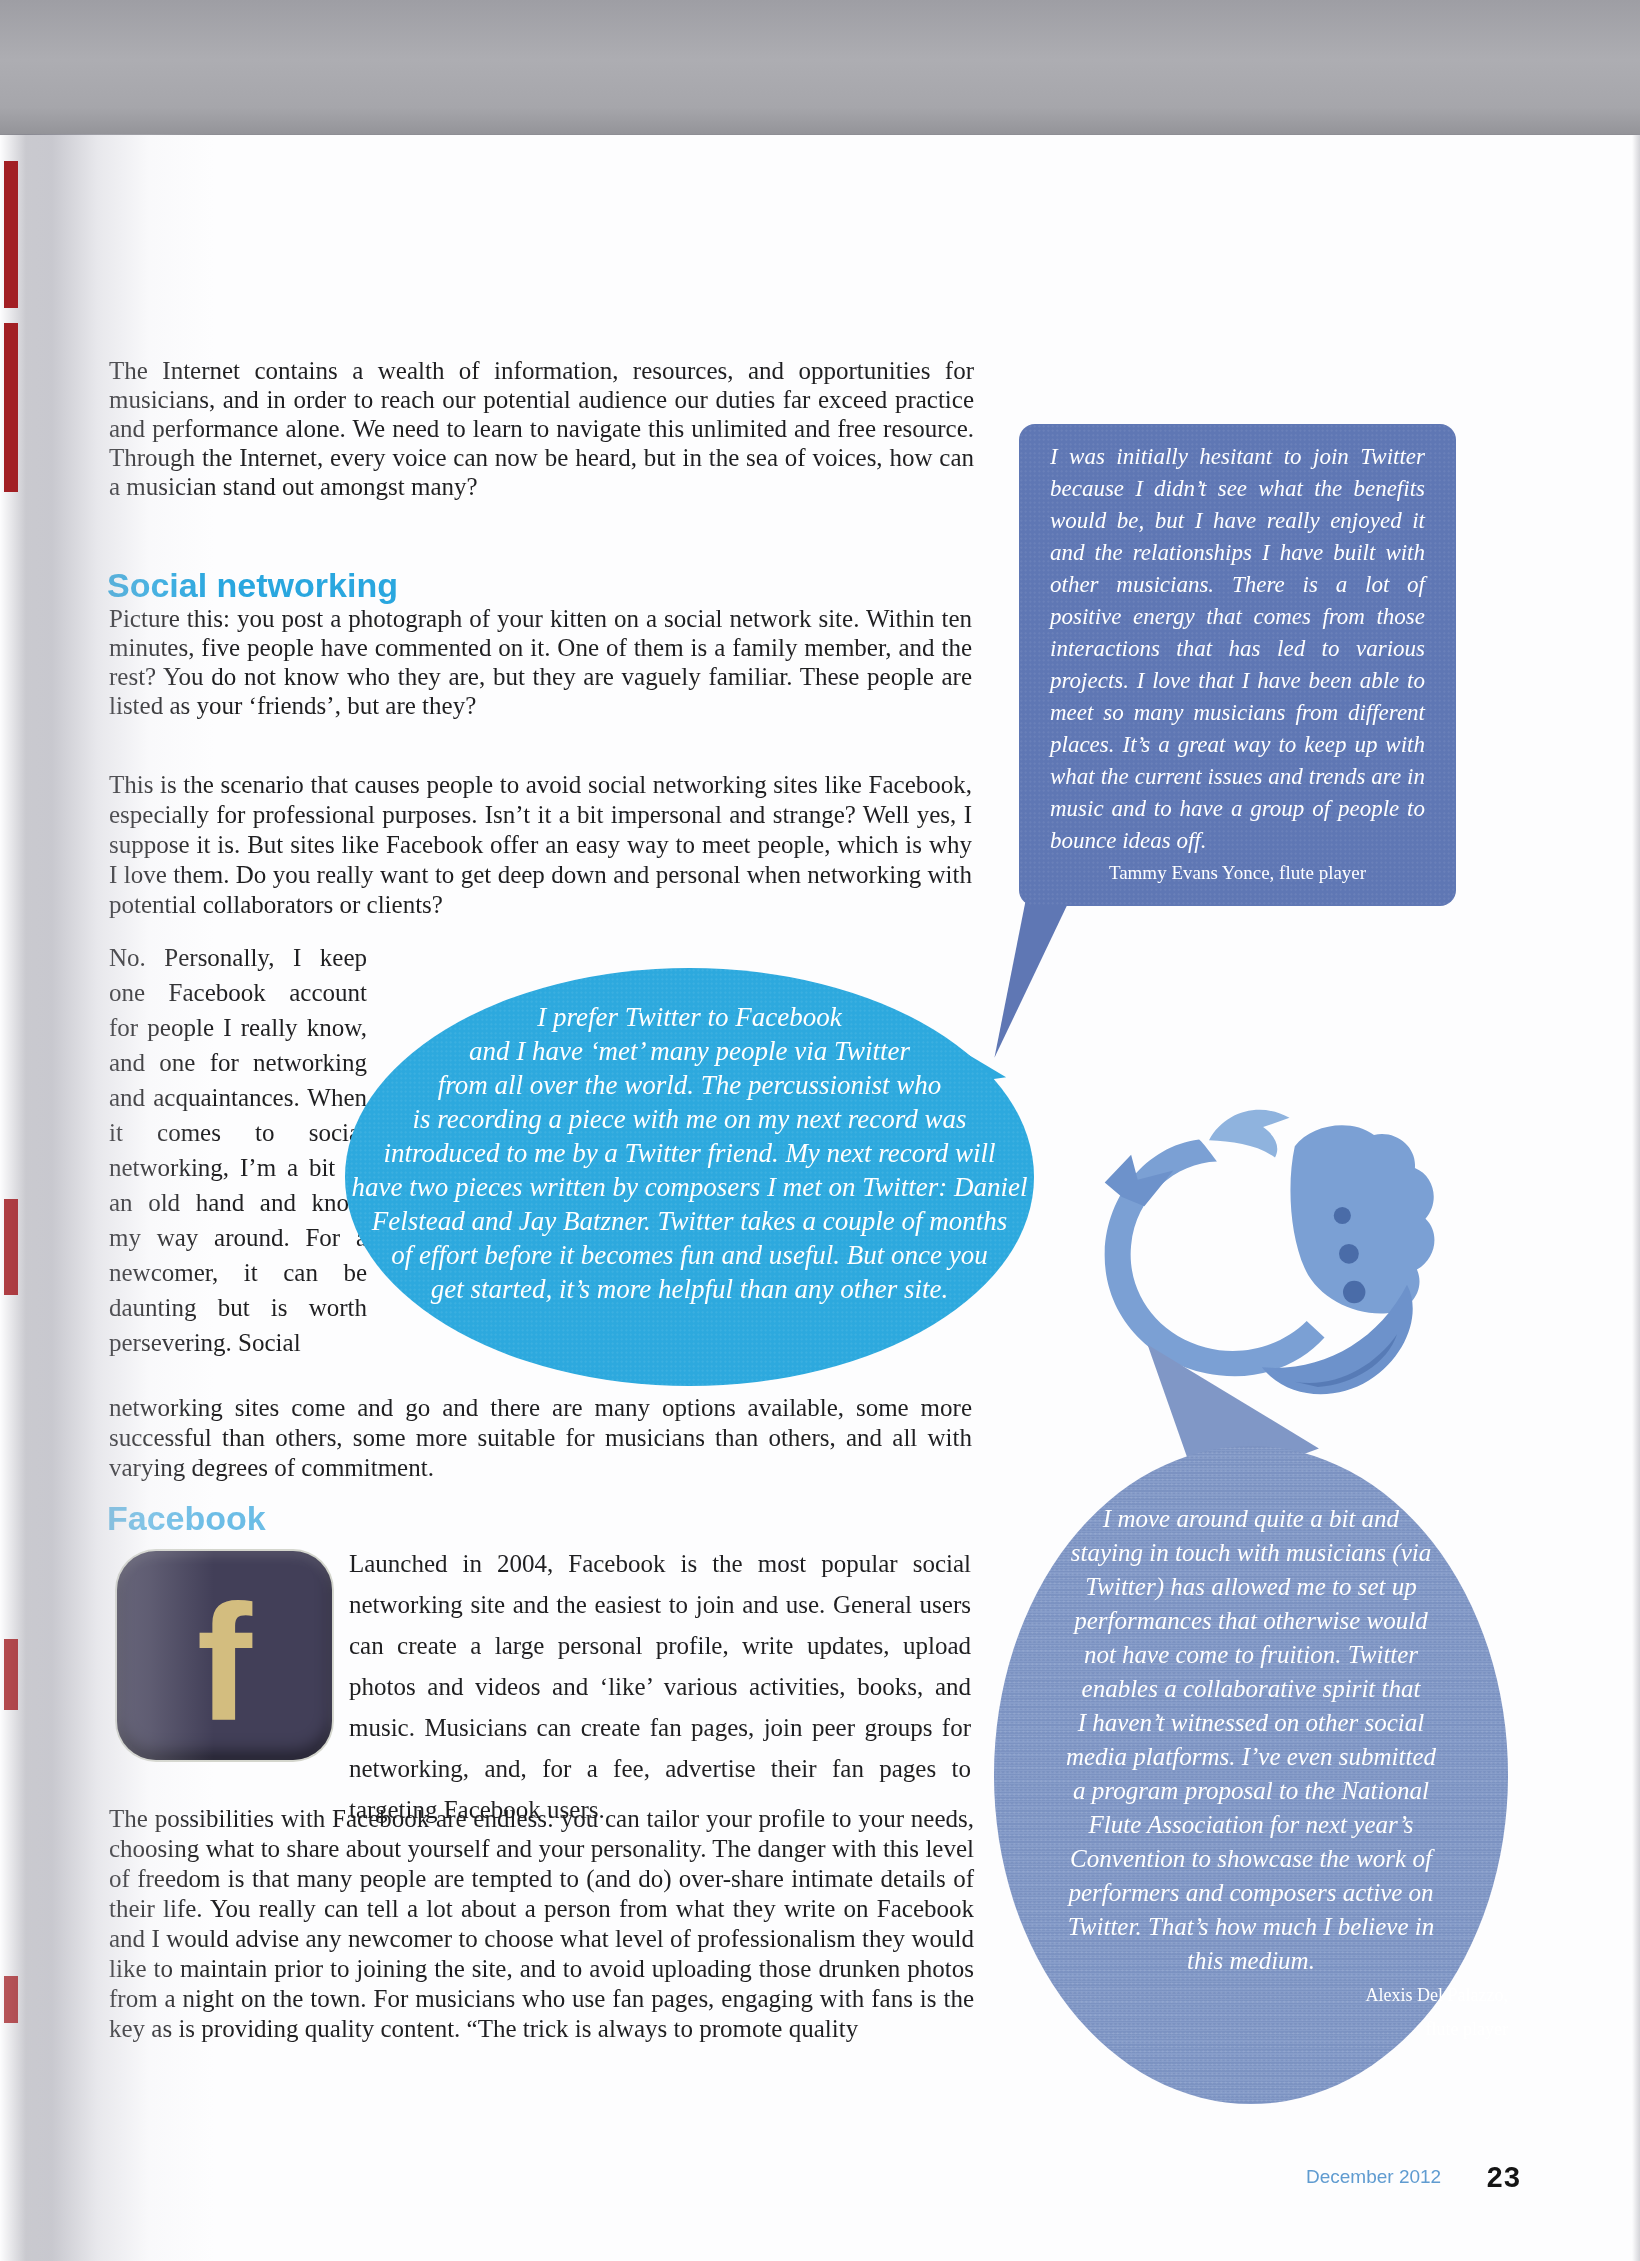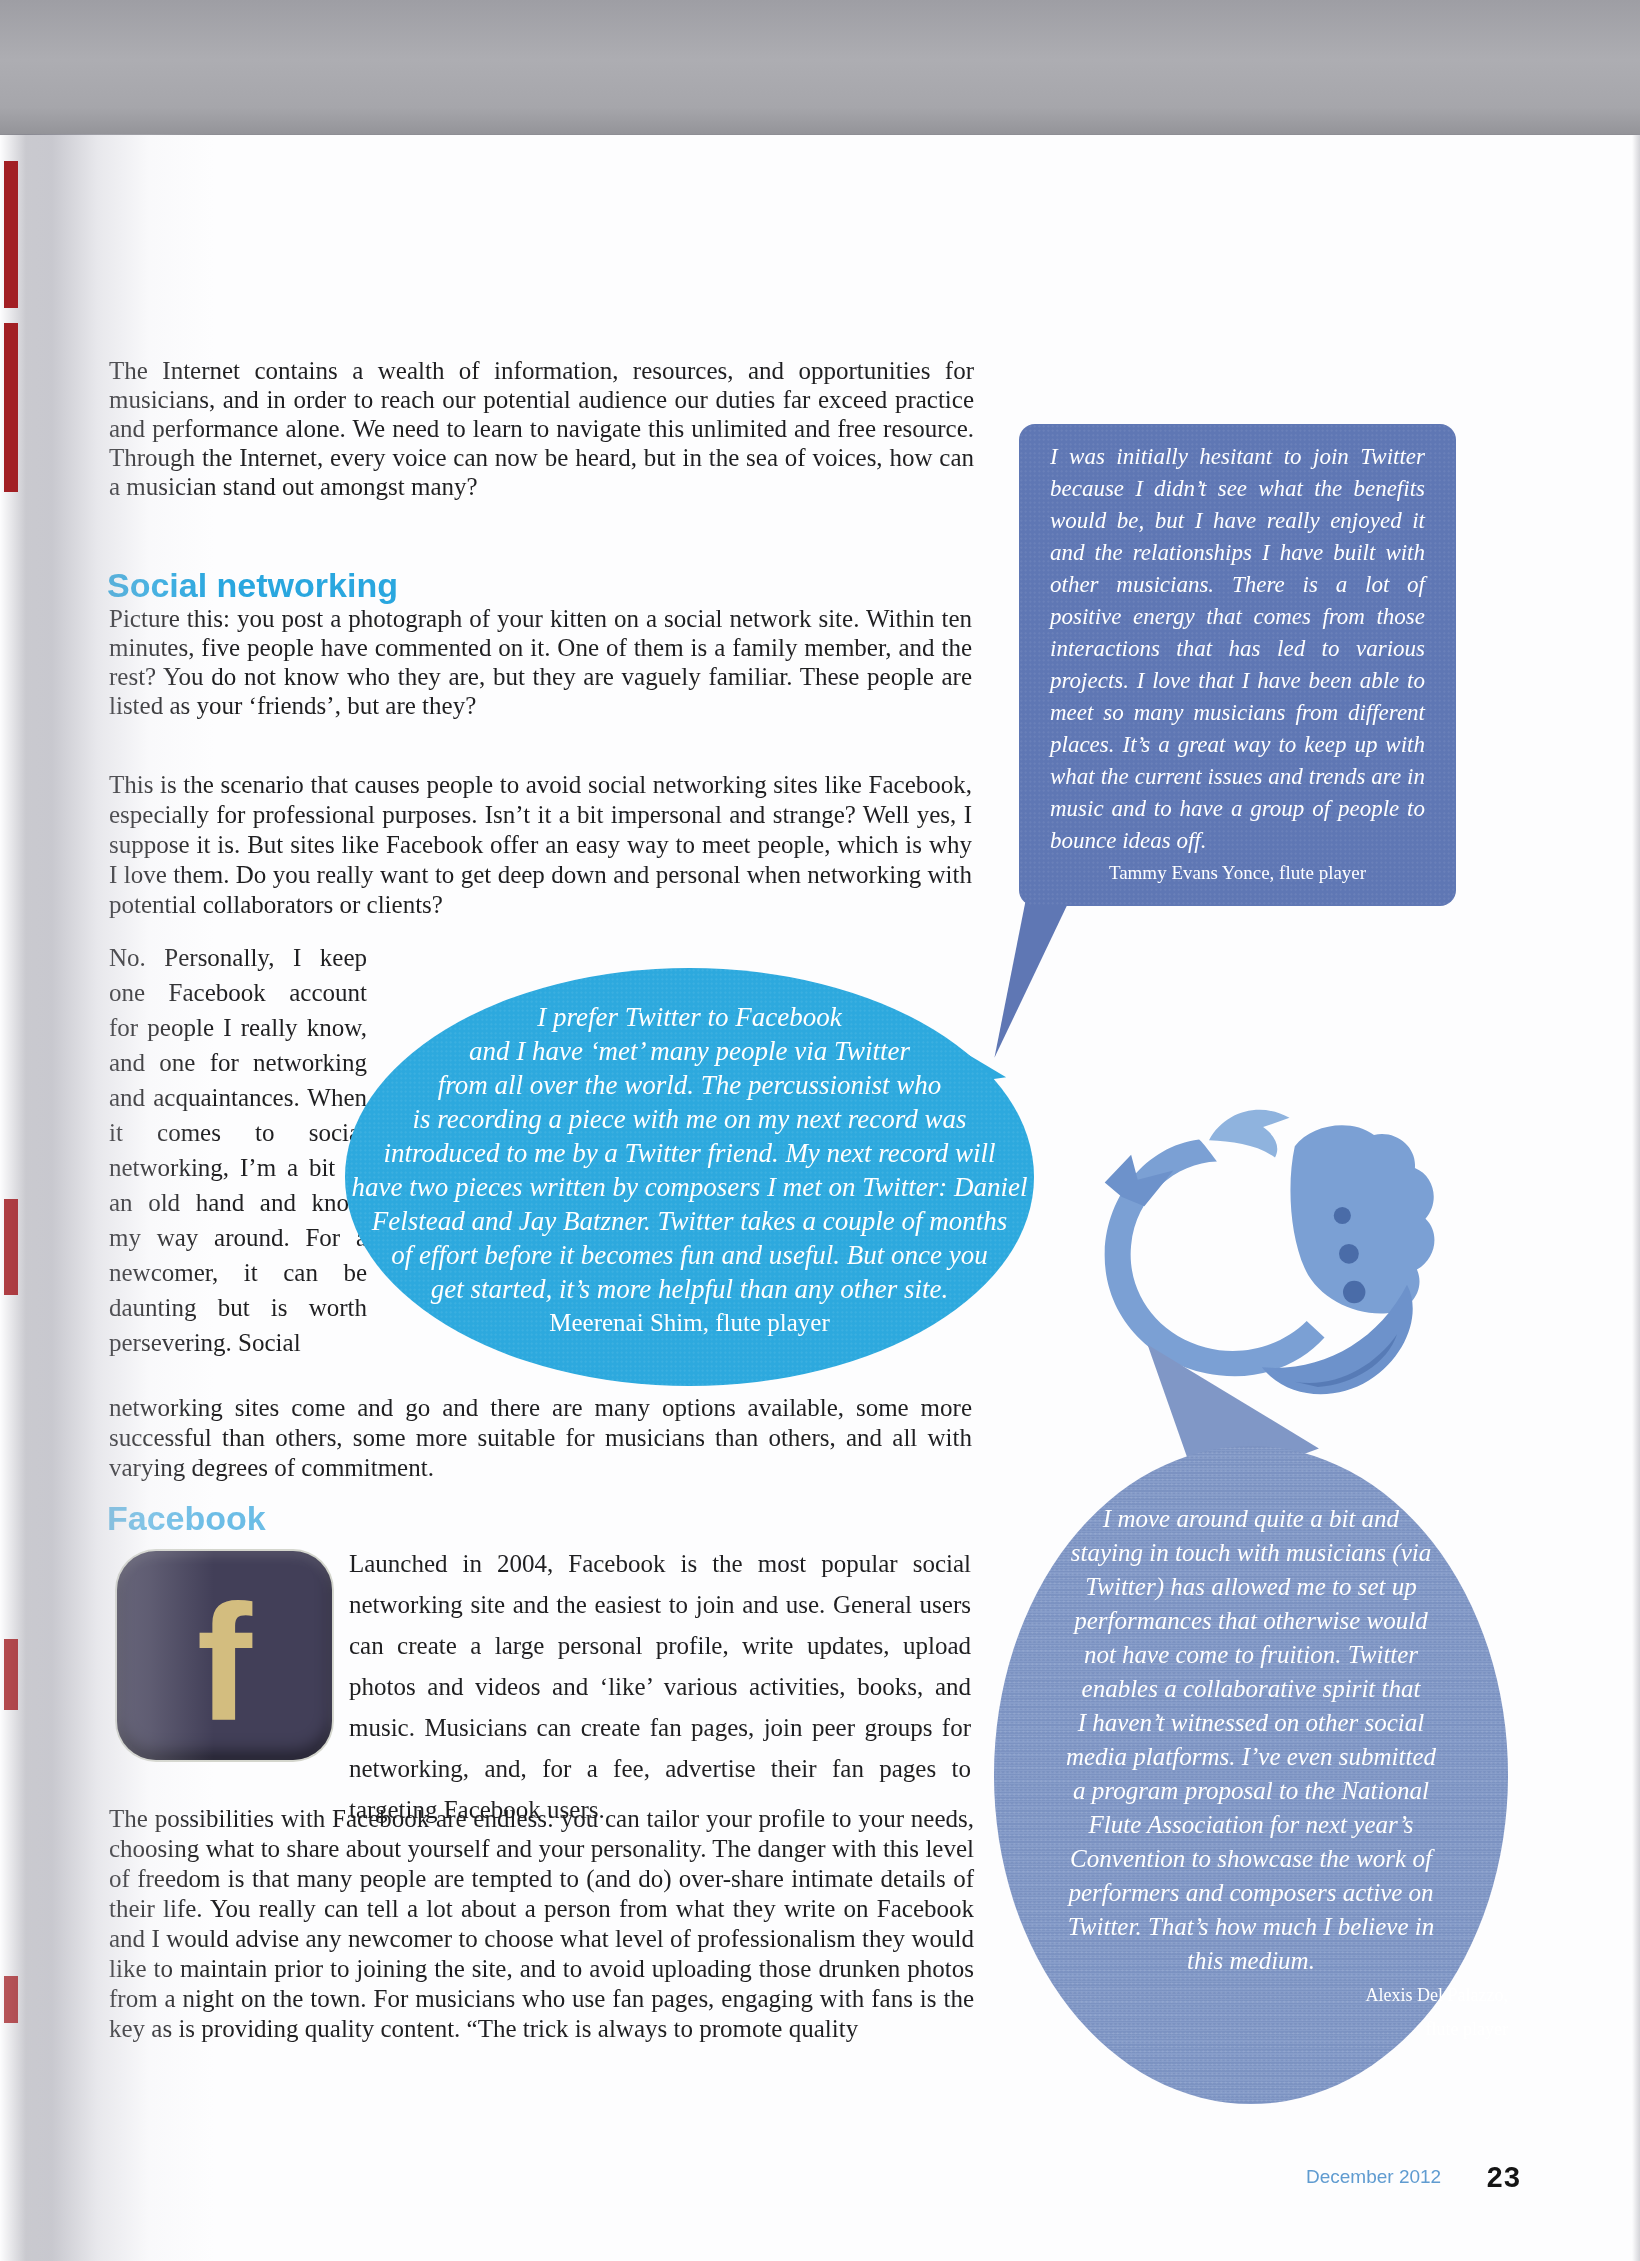--- a/index.html
+++ b/index.html
@@ -149,21 +149,20 @@
   <div class="bubble b-cyan">
     <div class="q">I prefer Twitter to Facebook
 and I have ‘met’ many people via Twitter
 from all over the world. The percussionist who
 is recording a piece with me on my next record was
 introduced to me by a Twitter friend. My next record will
 have two pieces written by composers I met on Twitter: Daniel
 Felstead and Jay Batzner. Twitter takes a couple of months
 of effort before it becomes fun and useful. But once you
 get started, it’s more helpful than any other site.</div>
-    <div class="attr">Meerenai Shim, flute player</div>
   </div>
 
   <div class="bubble b-peri">
     <div class="q">I move around quite a bit and
 staying in touch with musicians (via
 Twitter) has allowed me to set up
 performances that otherwise would
 not have come to fruition. Twitter
 enables a collaborative spirit that
 I haven’t witnessed on other social

